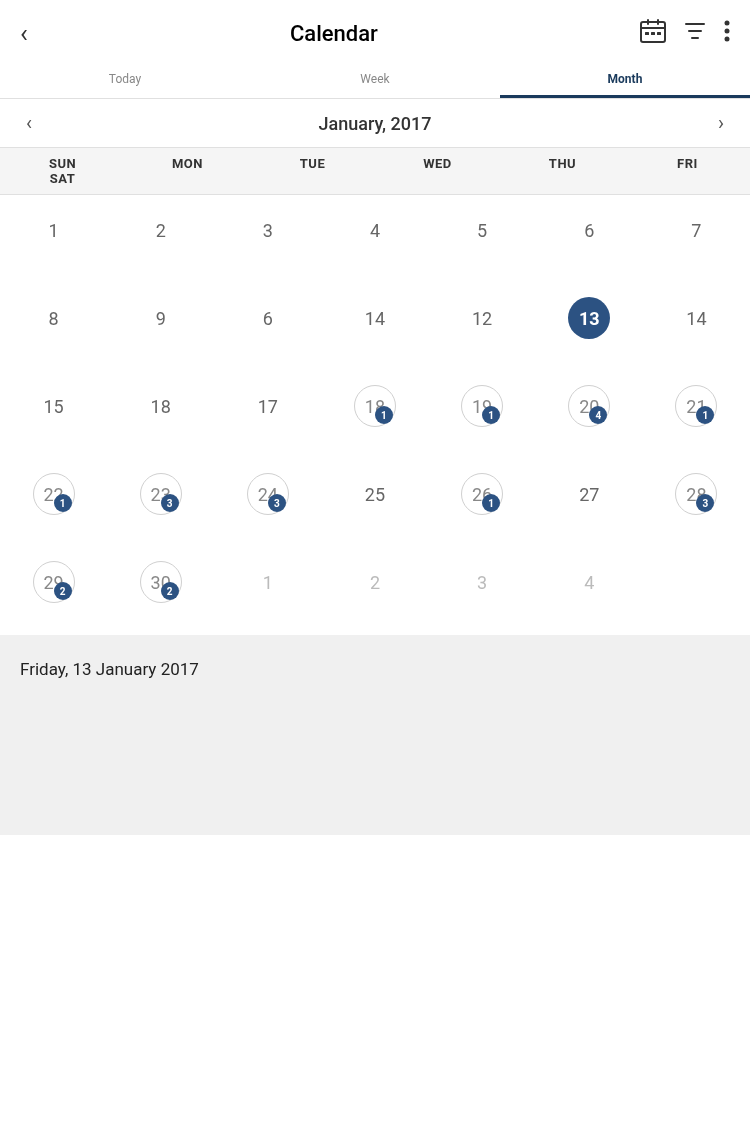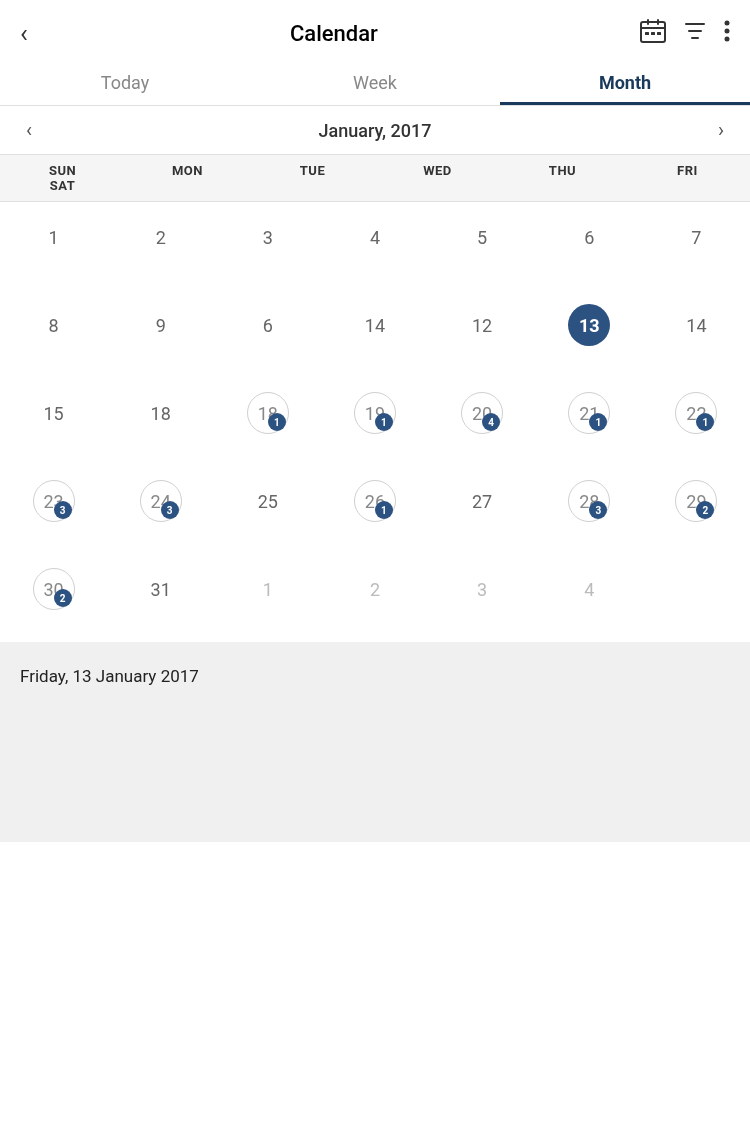--- a/index.html
+++ b/index.html
@@ -43,21 +43,21 @@
     
     .tabs {
       display: flex;
       border-bottom: 1px solid #e0e0e0;
       background: #fff;
     }
     .tab {
       flex: 1;
       text-align: center;
       padding: 14px 0 12px;
-      font-size: 18px;
+      font-size: 12px;
       color: #888;
       cursor: pointer;
       position: relative;
     }
     .tab.active {
       color: #1a3a5c;
       font-weight: 700;
     }
     .tab.active::after {
       content: '';
@@ -279,20 +279,23 @@
     <div class="calendar-cell">
       <div class="day-number">14</div>
     </div>
     <div class="calendar-cell">
       <div class="day-number">15</div>
     </div>
     <div class="calendar-cell">
       <div class="day-number">18</div>
     </div>
     <div class="calendar-cell">
+      <div class="day-number">17</div>
+    </div>
+    <div class="calendar-cell">
       <div class="day-number has-circle">18<span class="event-badge">1</span></div>
     </div>
     <div class="calendar-cell">
       <div class="day-number has-circle">19<span class="event-badge">1</span></div>
     </div>
     <div class="calendar-cell">
       <div class="day-number has-circle">20<span class="event-badge">4</span></div>
     </div>
     <div class="calendar-cell">
       <div class="day-number has-circle">21<span class="event-badge">1</span></div>
@@ -316,23 +319,20 @@
       <div class="day-number">27</div>
     </div>
     <div class="calendar-cell">
       <div class="day-number has-circle">28<span class="event-badge">3</span></div>
     </div>
     <div class="calendar-cell">
       <div class="day-number has-circle">29<span class="event-badge">2</span></div>
     </div>
     <div class="calendar-cell">
       <div class="day-number has-circle">30<span class="event-badge">2</span></div>
-    </div>
-    <div class="calendar-cell">
-      <div class="day-number">31</div>
     </div>
     <div class="calendar-cell">
       <div class="day-number grayed">1</div>
     </div>
     <div class="calendar-cell">
       <div class="day-number grayed">2</div>
     </div>
     <div class="calendar-cell">
       <div class="day-number grayed">3</div>
     </div>

